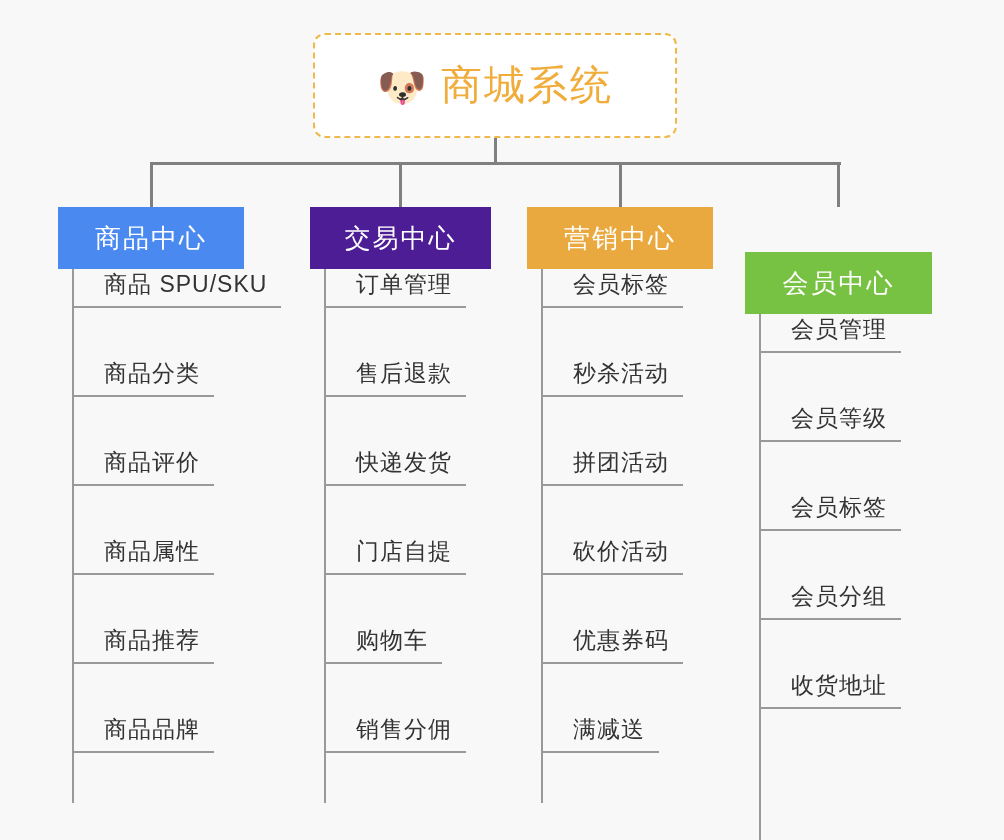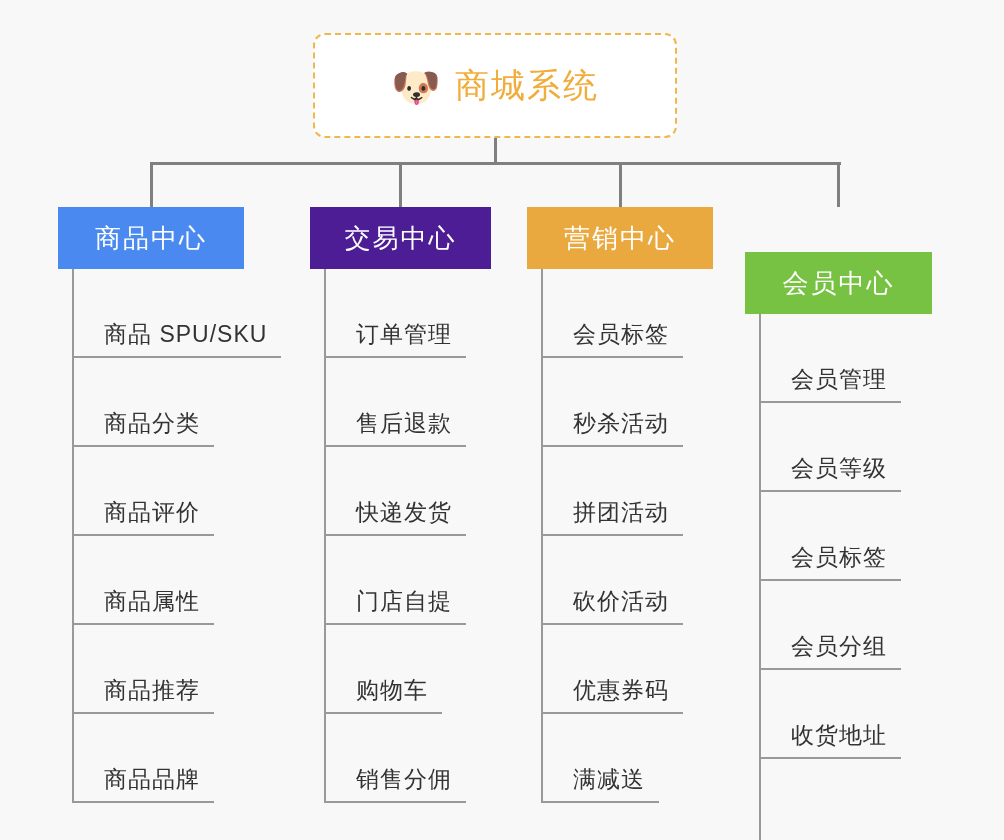--- a/index.html
+++ b/index.html
@@ -37,21 +37,21 @@
     justify-content: center;
     gap: 14px;
   }
   .root-emoji {
     font-size: 40px;
     line-height: 1;
     position: relative;
     top: 1px;
   }
   .root-title {
-    font-size: 34px;
+    font-size: 41px;
     color: #f0ad3c;
     letter-spacing: 2px;
     white-space: nowrap;
     font-family: Liberation Serif, serif;
   }
 
   
   .conn {
     position: absolute;
     background: #808080;
@@ -100,21 +100,21 @@
     left: 14px;
     top: 0;
     width: 2px;
     background: #999999;
   }
   .leaf {
     position: relative;
     height: 89px;
     box-sizing: border-box;
     display: flex;
-    align-items: flex-end;
+    align-items: flex-start;
   }
   .leaf-inner {
     margin-left: 14px;
     padding: 0 14px 6px 32px;
     border-bottom: 2px solid #999999;
     font-size: 23px;
     color: #333333;
     white-space: nowrap;
     letter-spacing: 1px;
   }

